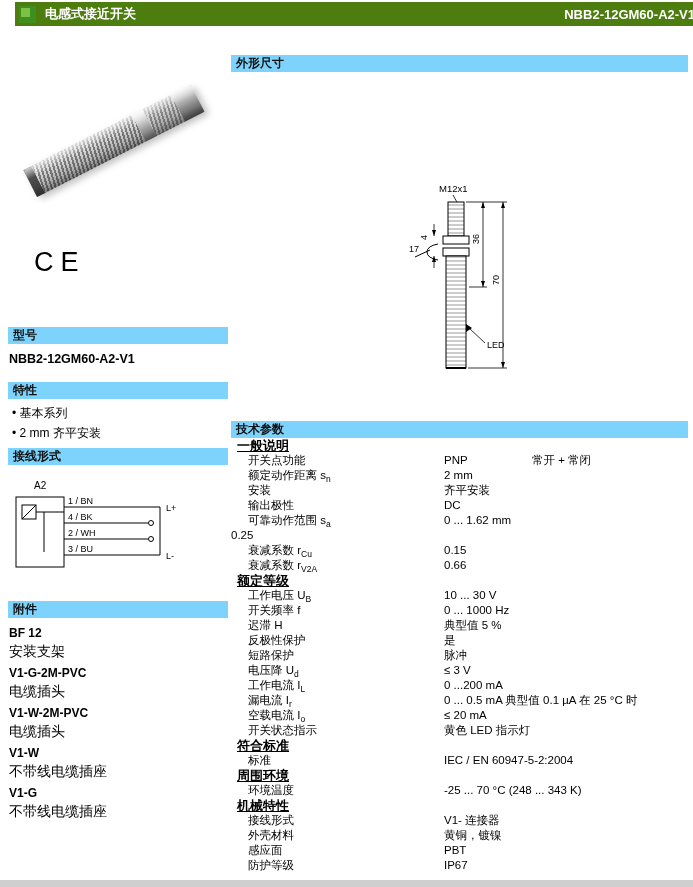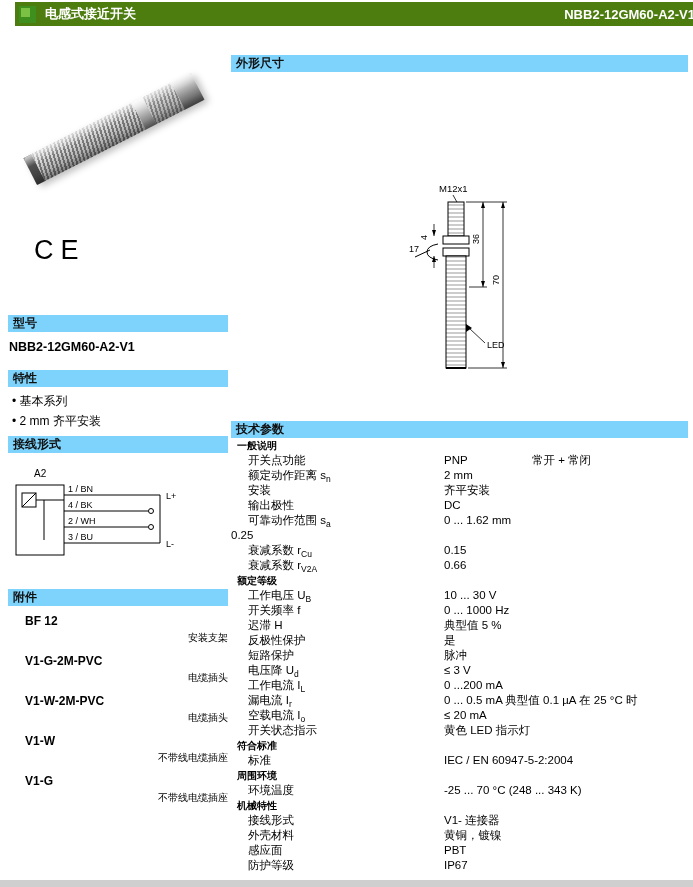--- a/index.html
+++ b/index.html
@@ -16,21 +16,21 @@
   .brand{width:17px;height:17px;margin:0 9px 0 4px;background:#3f8f1f;position:relative;flex:none;}
   .brand .inner{position:absolute;left:2px;top:2px;width:9px;height:9px;background:#7bc143;}
   .topbar-title{font-weight:bold;font-size:13px;}
   .topbar-part{margin-left:auto;margin-right:8px;font-weight:bold;font-size:13px;}
   
   .secbar{
     background:#7dd3fc;font-weight:bold;font-size:12px;color:#111;
     height:17px;line-height:17px;padding-left:5px;
   }
   
-  .leftcol{position:absolute;left:8px;top:40px;width:220px;}
+  .leftcol{position:absolute;left:8px;top:52px;width:220px;}
   .rightcol{position:absolute;left:231px;top:55px;width:457px;}
   
   .photo{height:175px;position:relative;}
   .sensor{
     position:absolute;left:12px;top:74px;width:188px;height:30px;
     transform:rotate(-27deg);display:flex;border-radius:2px;
     box-shadow:3px 4px 7px rgba(0,0,0,.25);
   }
   .sensor::after{content:"";position:absolute;inset:0;border-radius:2px;
     background:linear-gradient(to bottom,rgba(255,255,255,.75),rgba(255,255,255,0) 35%,rgba(0,0,0,.18) 72%,rgba(0,0,0,.45));}
@@ -43,26 +43,26 @@
   .ce{margin-top:20px;height:34px;font-size:27px;letter-spacing:7px;padding-left:26px;color:#000;}
   
   .bar-model{margin-top:46px;}
   .model-no{font-weight:bold;font-size:12.5px;margin:8px 0 0 1px;height:15px;}
   .bar-feat{margin-top:15px;}
   .feat-item{font-size:12px;margin:6px 0 0 4px;height:14px;}
   .feat-item::before{content:"•  ";}
   .bar-conn{margin-top:9px;}
   .wiring{margin-top:12px;}
   .bar-acc{margin-top:8px;}
-  .acc-model{font-weight:bold;font-size:12px;margin:8px 0 0 17px;height:15px;}
-  .acc-desc{font-size:10px;margin:2px 0 0 1px;height:15px;text-align:right;}
+  .acc-model{font-weight:bold;font-size:12px;margin:8px 0 0 1px;height:15px;}
+  .acc-desc{font-size:14px;margin:2px 0 0 1px;height:15px;}
   
   .dims-area{height:349px;position:relative;}
   
-  .tsec{font-weight:bold;font-size:10px;height:15px;line-height:15px;padding-left:6px;}
+  .tsec{font-weight:bold;font-size:13px;height:15px;line-height:15px;padding-left:6px;text-decoration:underline;}
   .trow{display:flex;height:15px;line-height:15px;font-size:11.5px;}
   .tl{width:196px;padding-left:17px;white-space:nowrap;flex:none;}
   .tv{flex:1;white-space:nowrap;display:flex;}
   .v1{min-width:88px;}
   sub{font-size:8.5px;line-height:0;}
   
   .footer{position:absolute;left:0;bottom:0;width:693px;height:7px;background:#cfcfcf;}
   svg text{font-family:"Liberation Sans","DejaVu Sans",sans-serif;}
 </style>
 </head>

